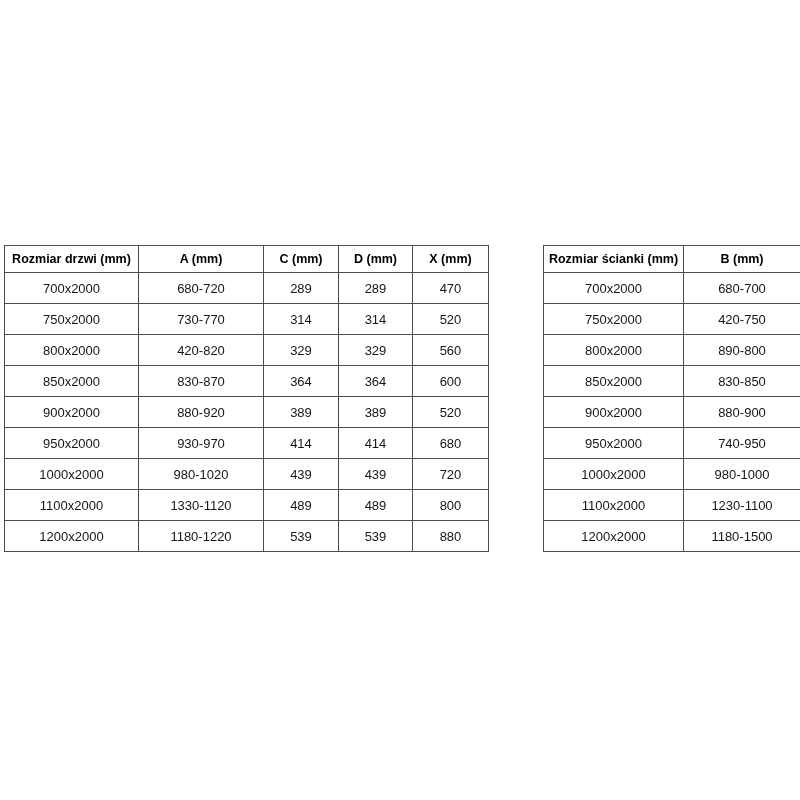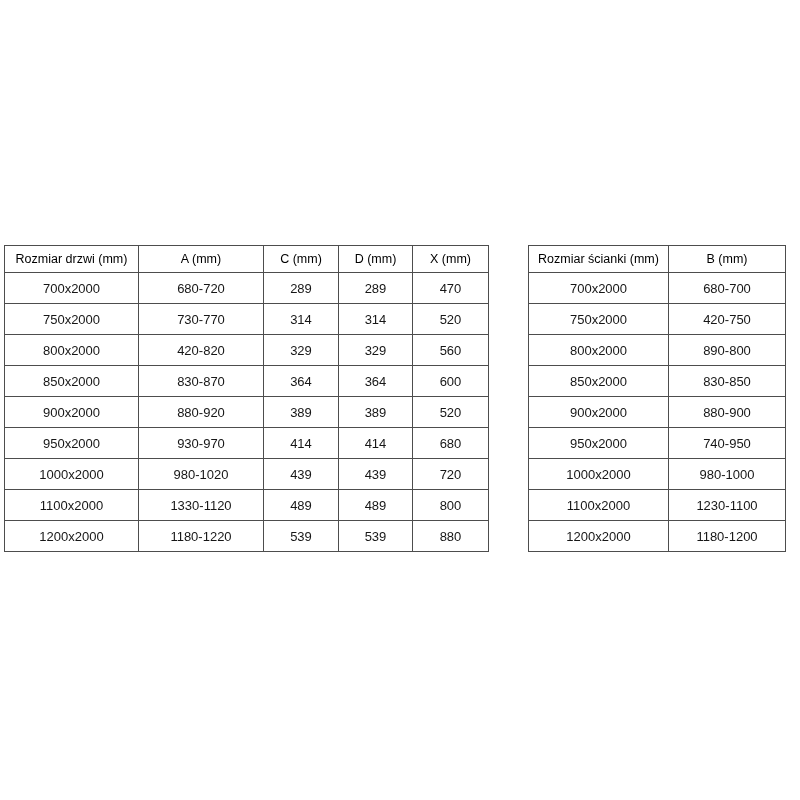--- a/index.html
+++ b/index.html
@@ -30,36 +30,36 @@
   table.spec th,
   table.spec td {
     border: 1px solid #4d4d4d;
     text-align: center;
     vertical-align: middle;
     padding: 0;
     white-space: nowrap;
     overflow: hidden;
   }
   table.spec th {
-    font-weight: normal;
+    font-weight: bold;
     font-size: 12.5px;
     height: 26px;
     color: #000000;
   }
   table.spec td {
     font-size: 13px;
     height: 30px;
   }
   #doors-table {
     left: 4px;
     top: 245px;
     width: 484px;
   }
   #walls-table {
-    left: 528px;
+    left: 543px;
     top: 245px;
     width: 257px;
   }
 </style>
 </head>
 <body>
 
 <div class="canvas">
 
   <table class="spec" id="doors-table">
@@ -185,18 +185,18 @@
         <tr>
           <td>1000x2000</td>
           <td>980-1000</td>
         </tr>
         <tr>
           <td>1100x2000</td>
           <td>1230-1100</td>
         </tr>
         <tr>
           <td>1200x2000</td>
-          <td>1180-1200</td>
+          <td>1180-1500</td>
         </tr>
       </tbody>
     </table>
 
 </div>
 
 </body></html>

